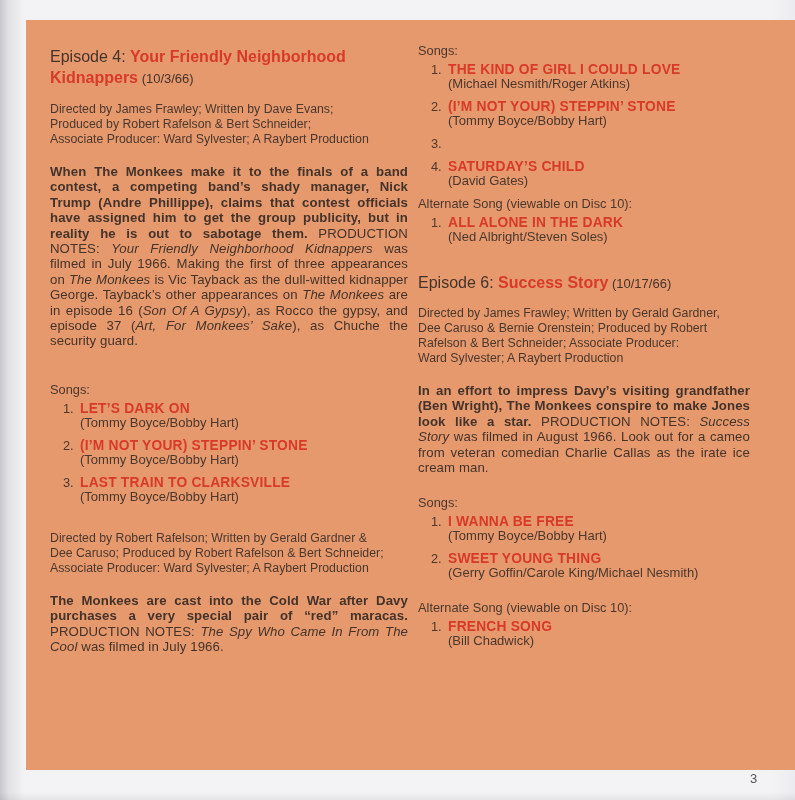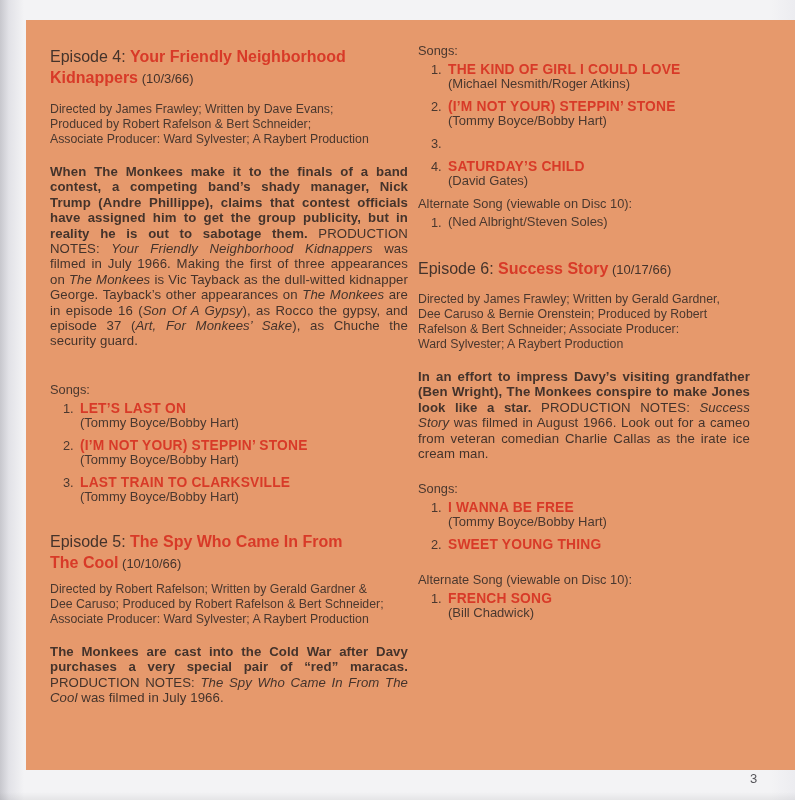--- a/index.html
+++ b/index.html
@@ -123,21 +123,21 @@
         <p class="credits">Directed by James Frawley; Written by Dave Evans;
 Produced by Robert Rafelson &amp; Bert Schneider;
 Associate Producer: Ward Sylvester; A Raybert Production</p>
         <p class="synopsis syn-ep4"><span class="run-b">When The Monkees make it to the finals of a band contest, a competing band’s shady manager, Nick Trump (Andre Phillippe), claims that contest officials have assigned him to get the group publicity, but in reality he is out to sabotage them. </span><span class="run-r">PRODUCTION NOTES: </span><span class="run-i">Your Friendly Neighborhood Kidnappers</span><span class="run-r"> was filmed in July 1966. Making the first of three appearances on </span><span class="run-i">The Monkees</span><span class="run-r"> is Vic Tayback as the dull-witted kidnapper George. Tayback’s other appearances on </span><span class="run-i">The Monkees</span><span class="run-r"> are in episode 16 (</span><span class="run-i">Son Of A Gypsy</span><span class="run-r">), as Rocco the gypsy, and episode 37 (</span><span class="run-i">Art, For Monkees’ Sake</span><span class="run-r">), as Chuche the security guard.</span></p>
         <div class="songs-block">
           <div class="songs-label">Songs:</div>
           <ol class="song-list">
               <li class="song">
                 <span class="song-num">1.</span>
                 <span class="song-text">
-                  <span class="song-title">LET’S LAST ON</span>
+                  <span class="song-title">LET’S DARK ON</span>
                   <span class="song-writers">(Tommy Boyce/Bobby Hart)</span>
                 </span>
               </li>
               <li class="song">
                 <span class="song-num">2.</span>
                 <span class="song-text">
                   <span class="song-title">(I’M NOT YOUR) STEPPIN’ STONE</span>
                   <span class="song-writers">(Tommy Boyce/Bobby Hart)</span>
                 </span>
               </li>
@@ -146,22 +146,20 @@
                 <span class="song-text">
                   <span class="song-title">LAST TRAIN TO CLARKSVILLE</span>
                   <span class="song-writers">(Tommy Boyce/Bobby Hart)</span>
                 </span>
               </li>
             </ol>
         </div>
       </section>
 
       <section class="sec-ep5">
-        <h2 class="ep-heading"><span class="run-prefix">Episode 5: </span><span class="run-title">The Spy Who Came In From
-The Cool</span><span class="run-date"> (10/10/66)</span></h2>
         <p class="credits">Directed by Robert Rafelson; Written by Gerald Gardner &amp;
 Dee Caruso; Produced by Robert Rafelson &amp; Bert Schneider;
 Associate Producer: Ward Sylvester; A Raybert Production</p>
         <p class="synopsis syn-ep5"><span class="run-b">The Monkees are cast into the Cold War after Davy purchases a very special pair of “red” maracas. </span><span class="run-r">PRODUCTION NOTES: </span><span class="run-i">The Spy Who Came In From The Cool</span><span class="run-r"> was filmed in July 1966.</span></p>
       </section>
 
     </div>
 
     <div class="col col-right">
 
@@ -194,20 +192,21 @@
             </li>
           </ol>
       </div>
 
       <div class="songs-block alt alt-ep5">
         <div class="songs-label">Alternate Song (viewable on Disc 10):</div>
         <ol class="song-list">
             <li class="song">
               <span class="song-num">1.</span>
               <span class="song-text">
+                <span class="song-title">ALL ALONE IN THE DARK</span>
                 <span class="song-writers">(Ned Albright/Steven Soles)</span>
               </span>
             </li>
           </ol>
       </div>
 
       <section class="sec-ep6">
         <h2 class="ep-heading"><span class="run-prefix">Episode 6: </span><span class="run-title">Success Story</span><span class="run-date"> (10/17/66)</span></h2>
         <p class="credits">Directed by James Frawley; Written by Gerald Gardner,
 Dee Caruso &amp; Bernie Orenstein; Produced by Robert
@@ -221,20 +220,21 @@
                 <span class="song-num">1.</span>
                 <span class="song-text">
                   <span class="song-title">I WANNA BE FREE</span>
                   <span class="song-writers">(Tommy Boyce/Bobby Hart)</span>
                 </span>
               </li>
               <li class="song">
                 <span class="song-num">2.</span>
                 <span class="song-text">
                   <span class="song-title">SWEET YOUNG THING</span>
+                  <span class="song-writers">(Gerry Goffin/Carole King/Michael Nesmith)</span>
                 </span>
               </li>
             </ol>
         </div>
         <div class="songs-block alt">
           <div class="songs-label">Alternate Song (viewable on Disc 10):</div>
           <ol class="song-list">
               <li class="song">
                 <span class="song-num">1.</span>
                 <span class="song-text">

